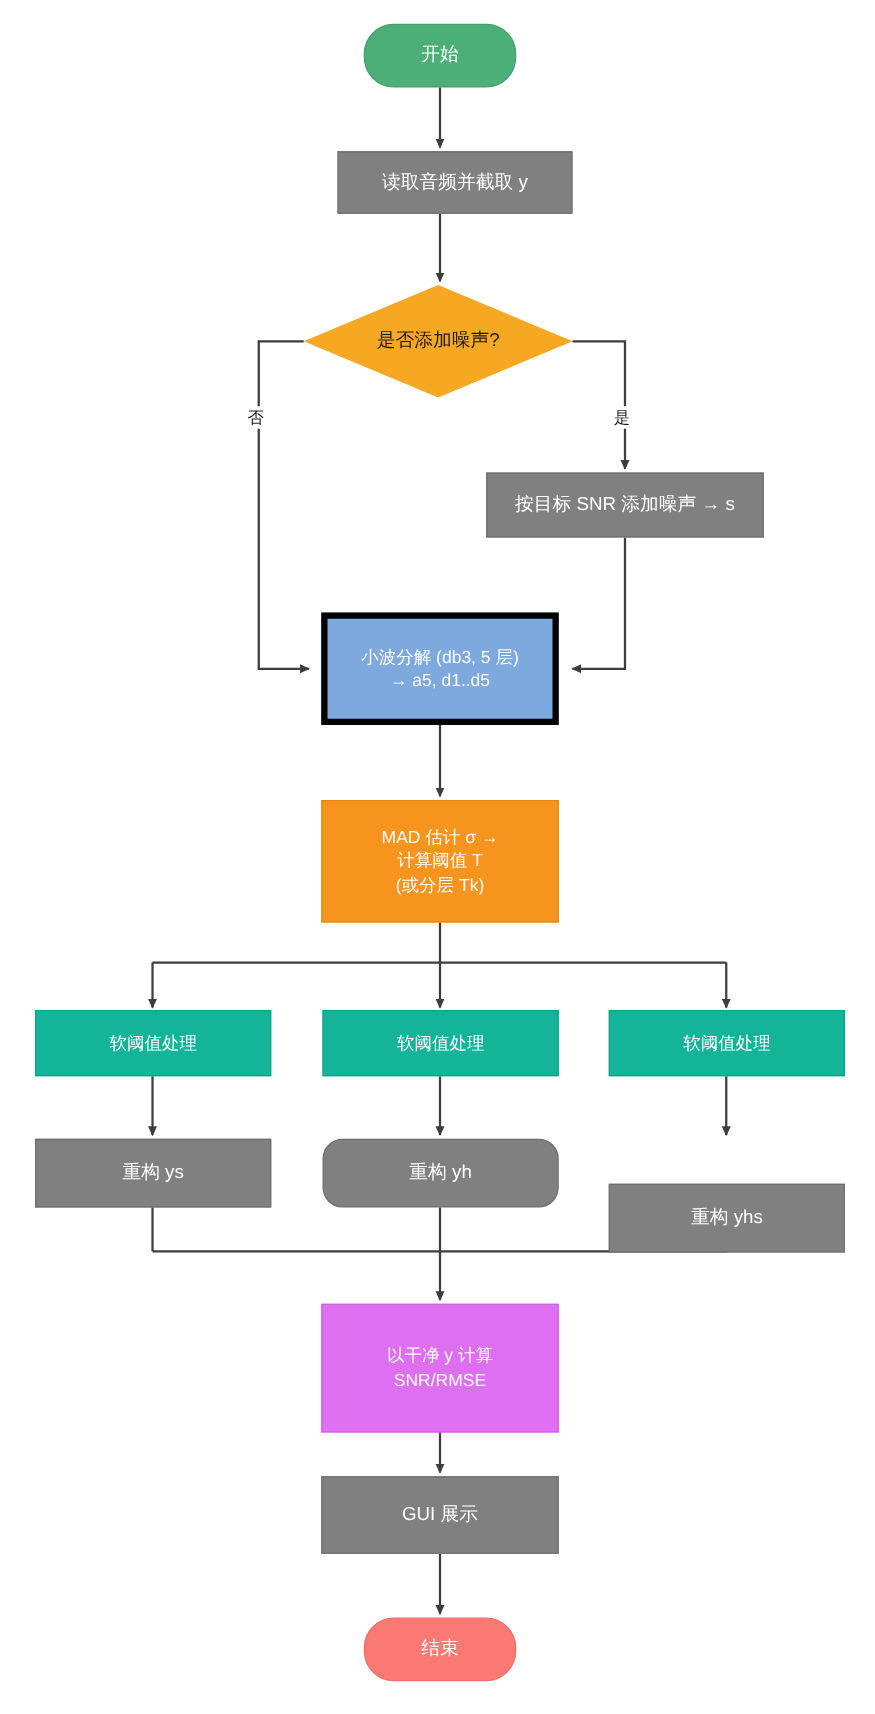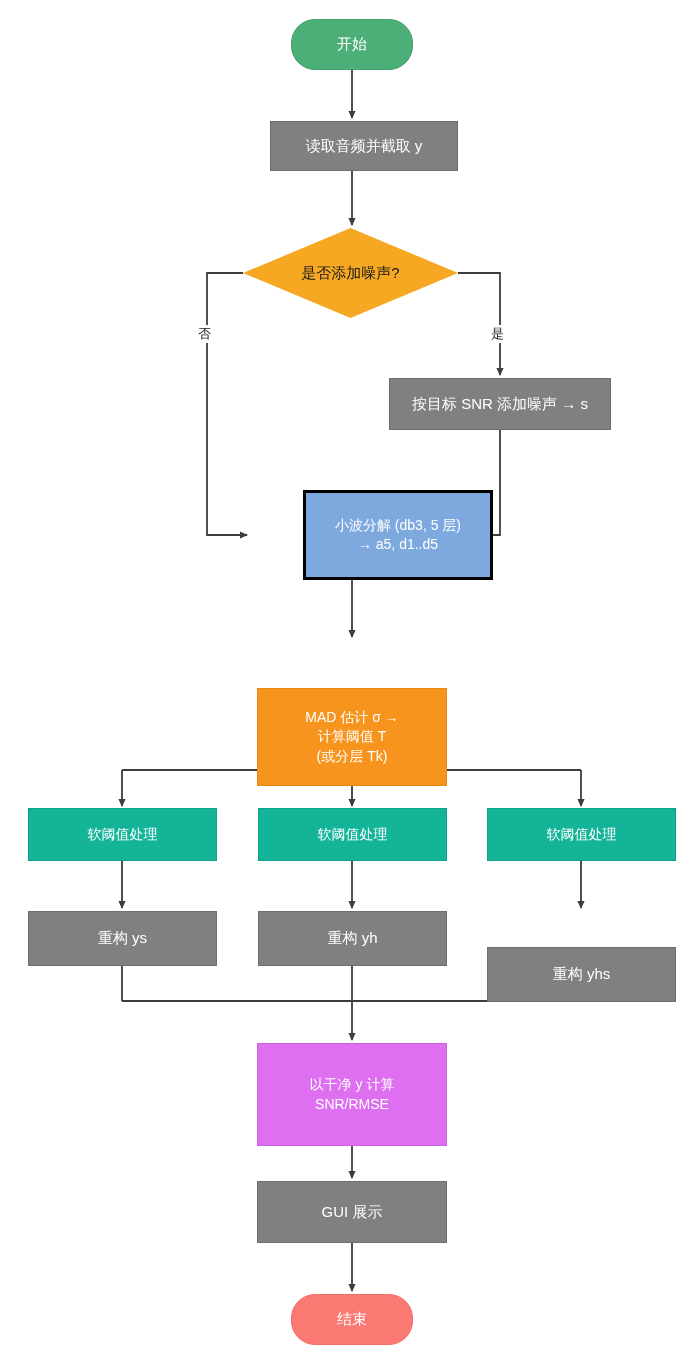--- a/index.html
+++ b/index.html
@@ -67,24 +67,23 @@
     top: 0;
     width: 100%;
     height: 100%;
   }
   .diamond-label {
     position: relative;
     z-index: 1;
   }
   .node-wavelet {
     background: #7DA9DE;
-    border: 3px solid #000000;
+    border: 5px solid #000000;
     color: #ffffff;
     font-size: 14px;
-    margin-left: 46px;
   }
   .node-threshold-calc {
     background: #F7941D;
     border: 1px solid #e8880f;
     color: #ffffff;
     font-size: 14px;
   }
   .node-soft {
     background: #14B499;
     border: 1px solid #0fa289;
@@ -165,30 +164,30 @@
 
   <div class="edge-label" style="left:196px; top:325px;">否</div>
 
   <div class="edge-label" style="left:489px; top:325px;">是</div>
 
   <div class="node node-process" style="left:389px; top:378px; width:222px; height:52px;">按目标 SNR 添加噪声 → s</div>
 
   <div class="node node-process node-wavelet" style="left:257px; top:490px; width:190px; height:90px;">小波分解 (db3, 5 层)
 → a5, d1..d5</div>
 
-  <div class="node node-process node-threshold-calc" style="left:257px; top:640px; width:190px; height:98px;margin-top:48px;">MAD 估计 σ →
+  <div class="node node-process node-threshold-calc" style="left:257px; top:640px; width:190px; height:98px;">MAD 估计 σ →
 计算阈值 T
 (或分层 Tk)</div>
 
   <div class="node node-process node-soft" style="left:28px; top:808px; width:189px; height:53px;">软阈值处理</div>
   <div class="node node-process node-soft" style="left:258px; top:808px; width:189px; height:53px;">软阈值处理</div>
   <div class="node node-process node-soft" style="left:487px; top:808px; width:189px; height:53px;">软阈值处理</div>
 
   <div class="node node-process" style="left:28px; top:911px; width:189px; height:55px;">重构 ys</div>
-  <div class="node node-process" style="left:258px; top:911px; width:189px; height:55px;">重构 yh</div>
+  <div class="node node-process" style="left:258px; top:911px; width:189px; height:55px;border-radius:16px;">重构 yh</div>
   <div class="node node-process" style="left:487px; top:911px; width:189px; height:55px;margin-top:36px;">重构 yhs</div>
 
   <div class="node node-process node-metrics" style="left:257px; top:1043px; width:190px; height:103px;">以干净 y 计算
 SNR/RMSE</div>
 
   <div class="node node-process" style="left:257px; top:1181px; width:190px; height:62px;">GUI 展示</div>
 
   <div class="node node-terminal node-end" style="left:291px; top:1294px; width:122px; height:51px;">结束</div>
 
 </div>

